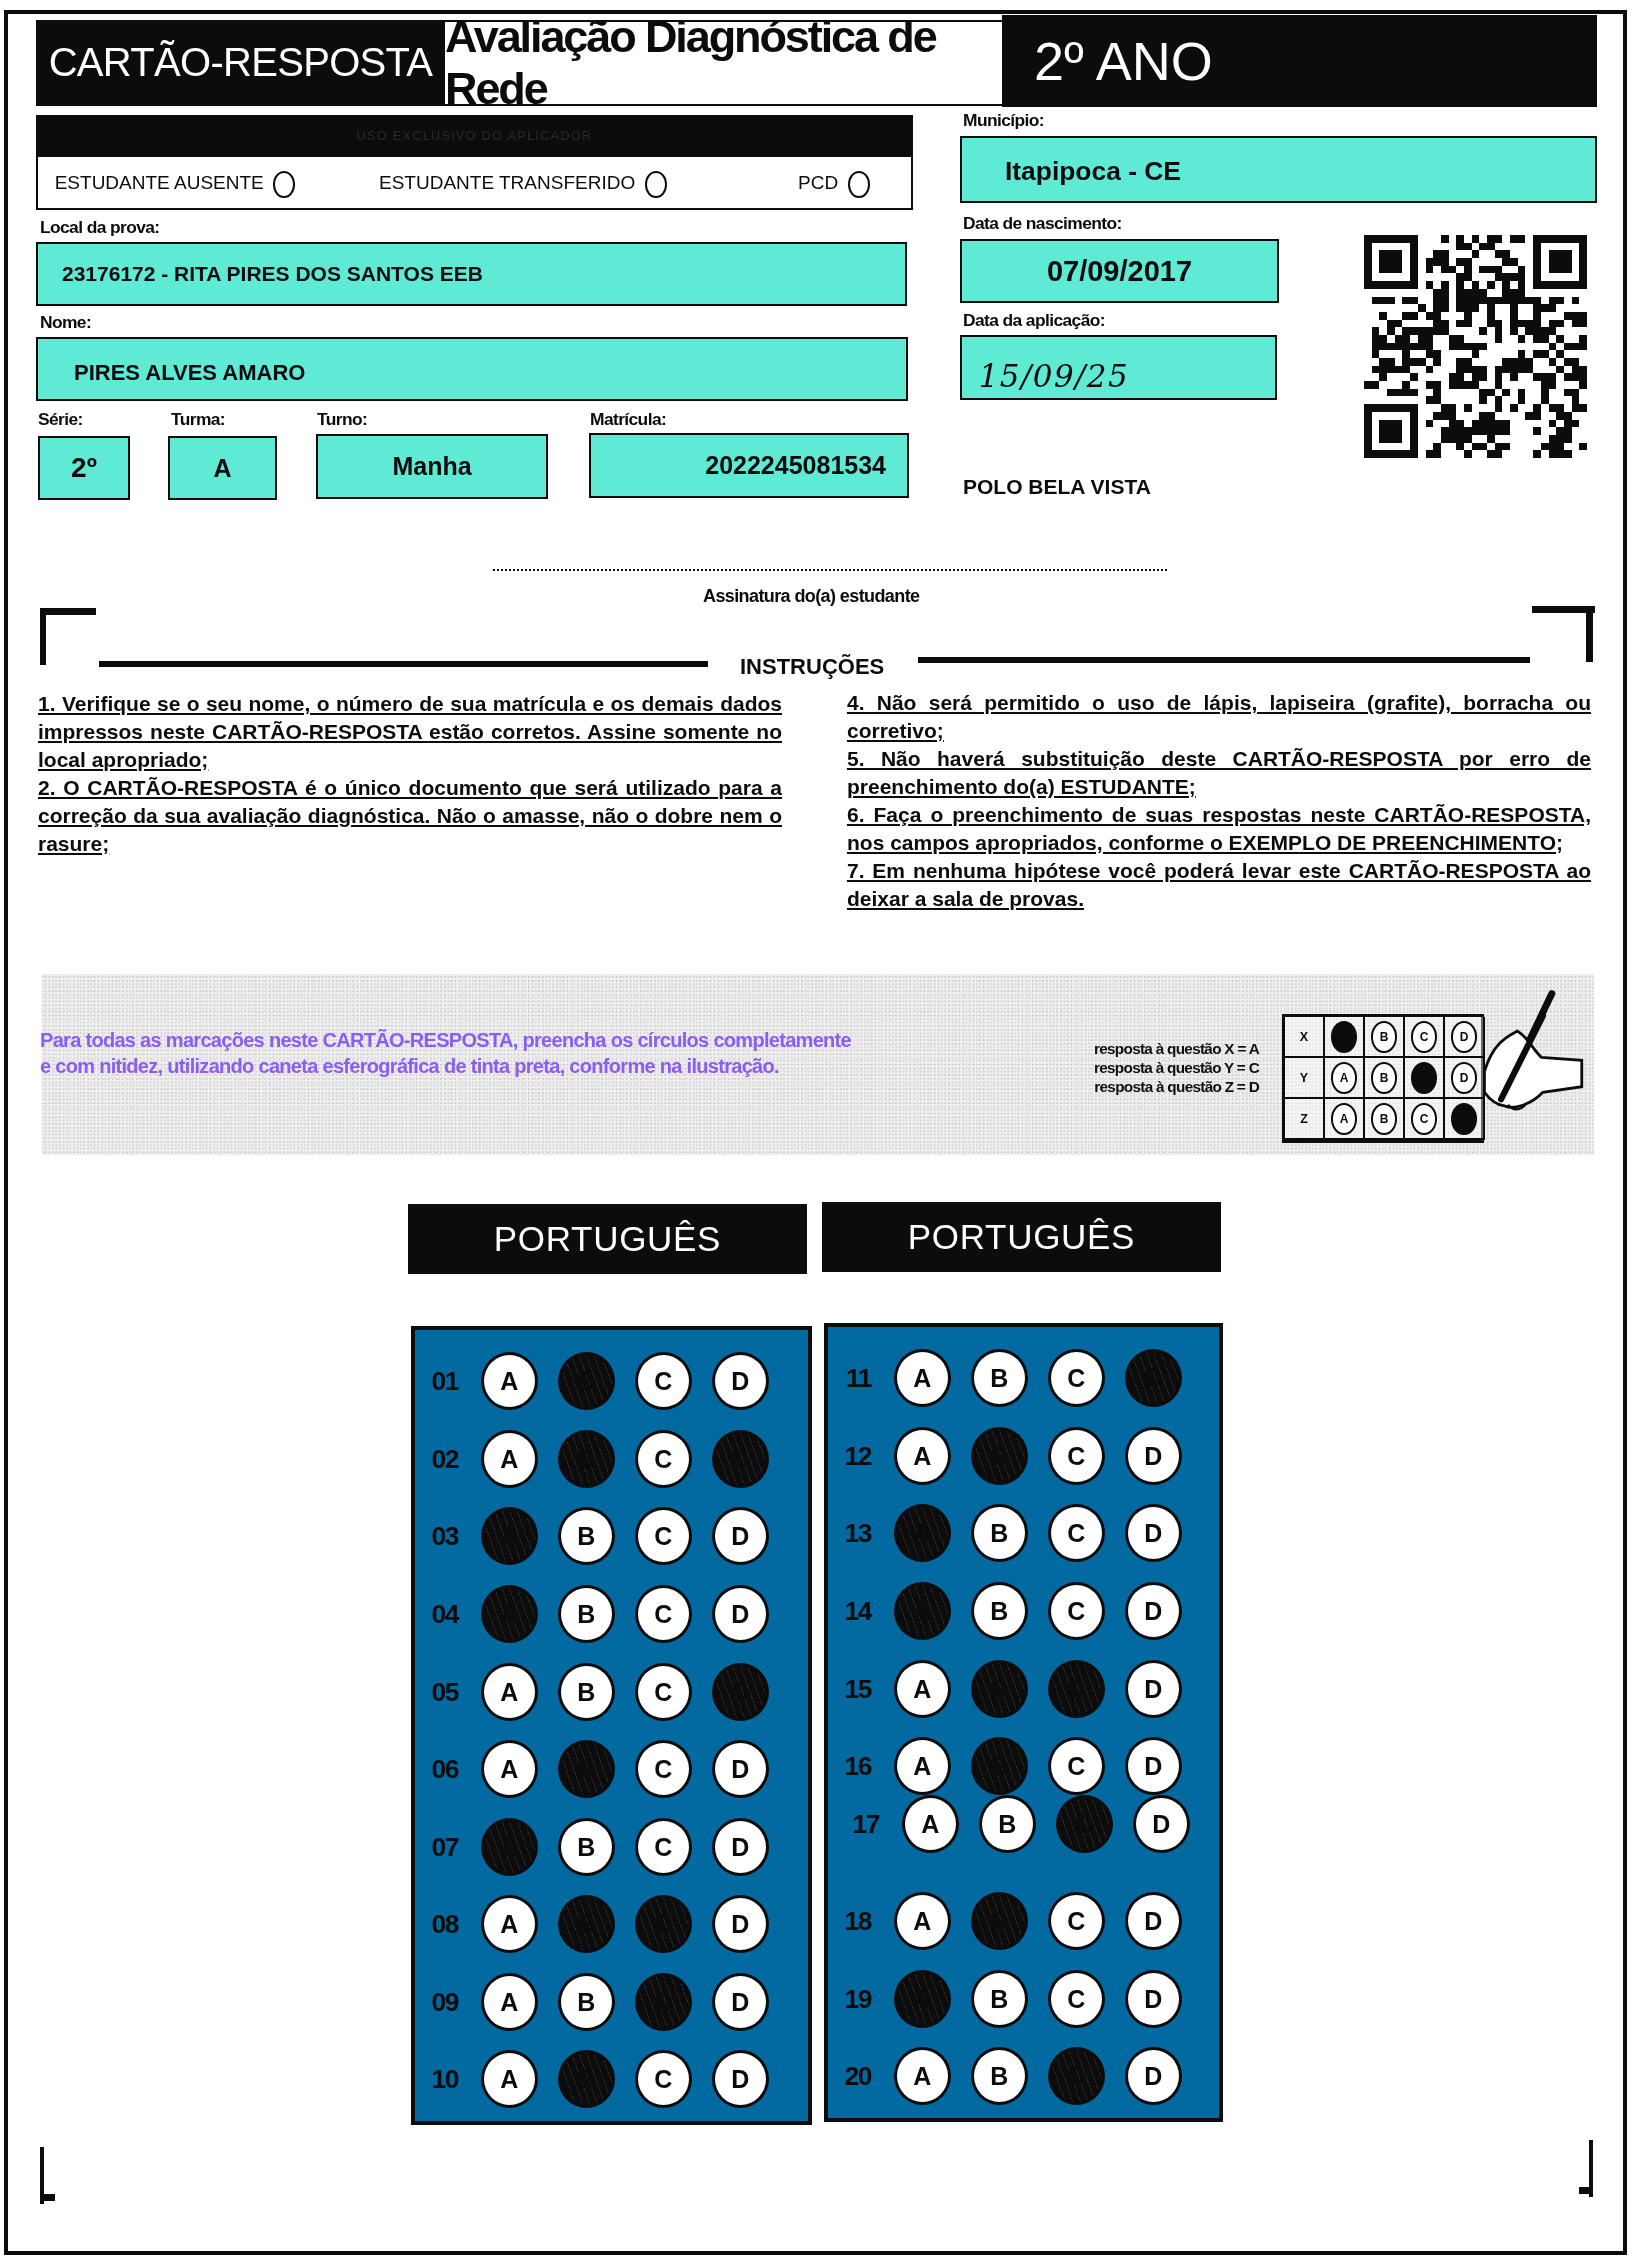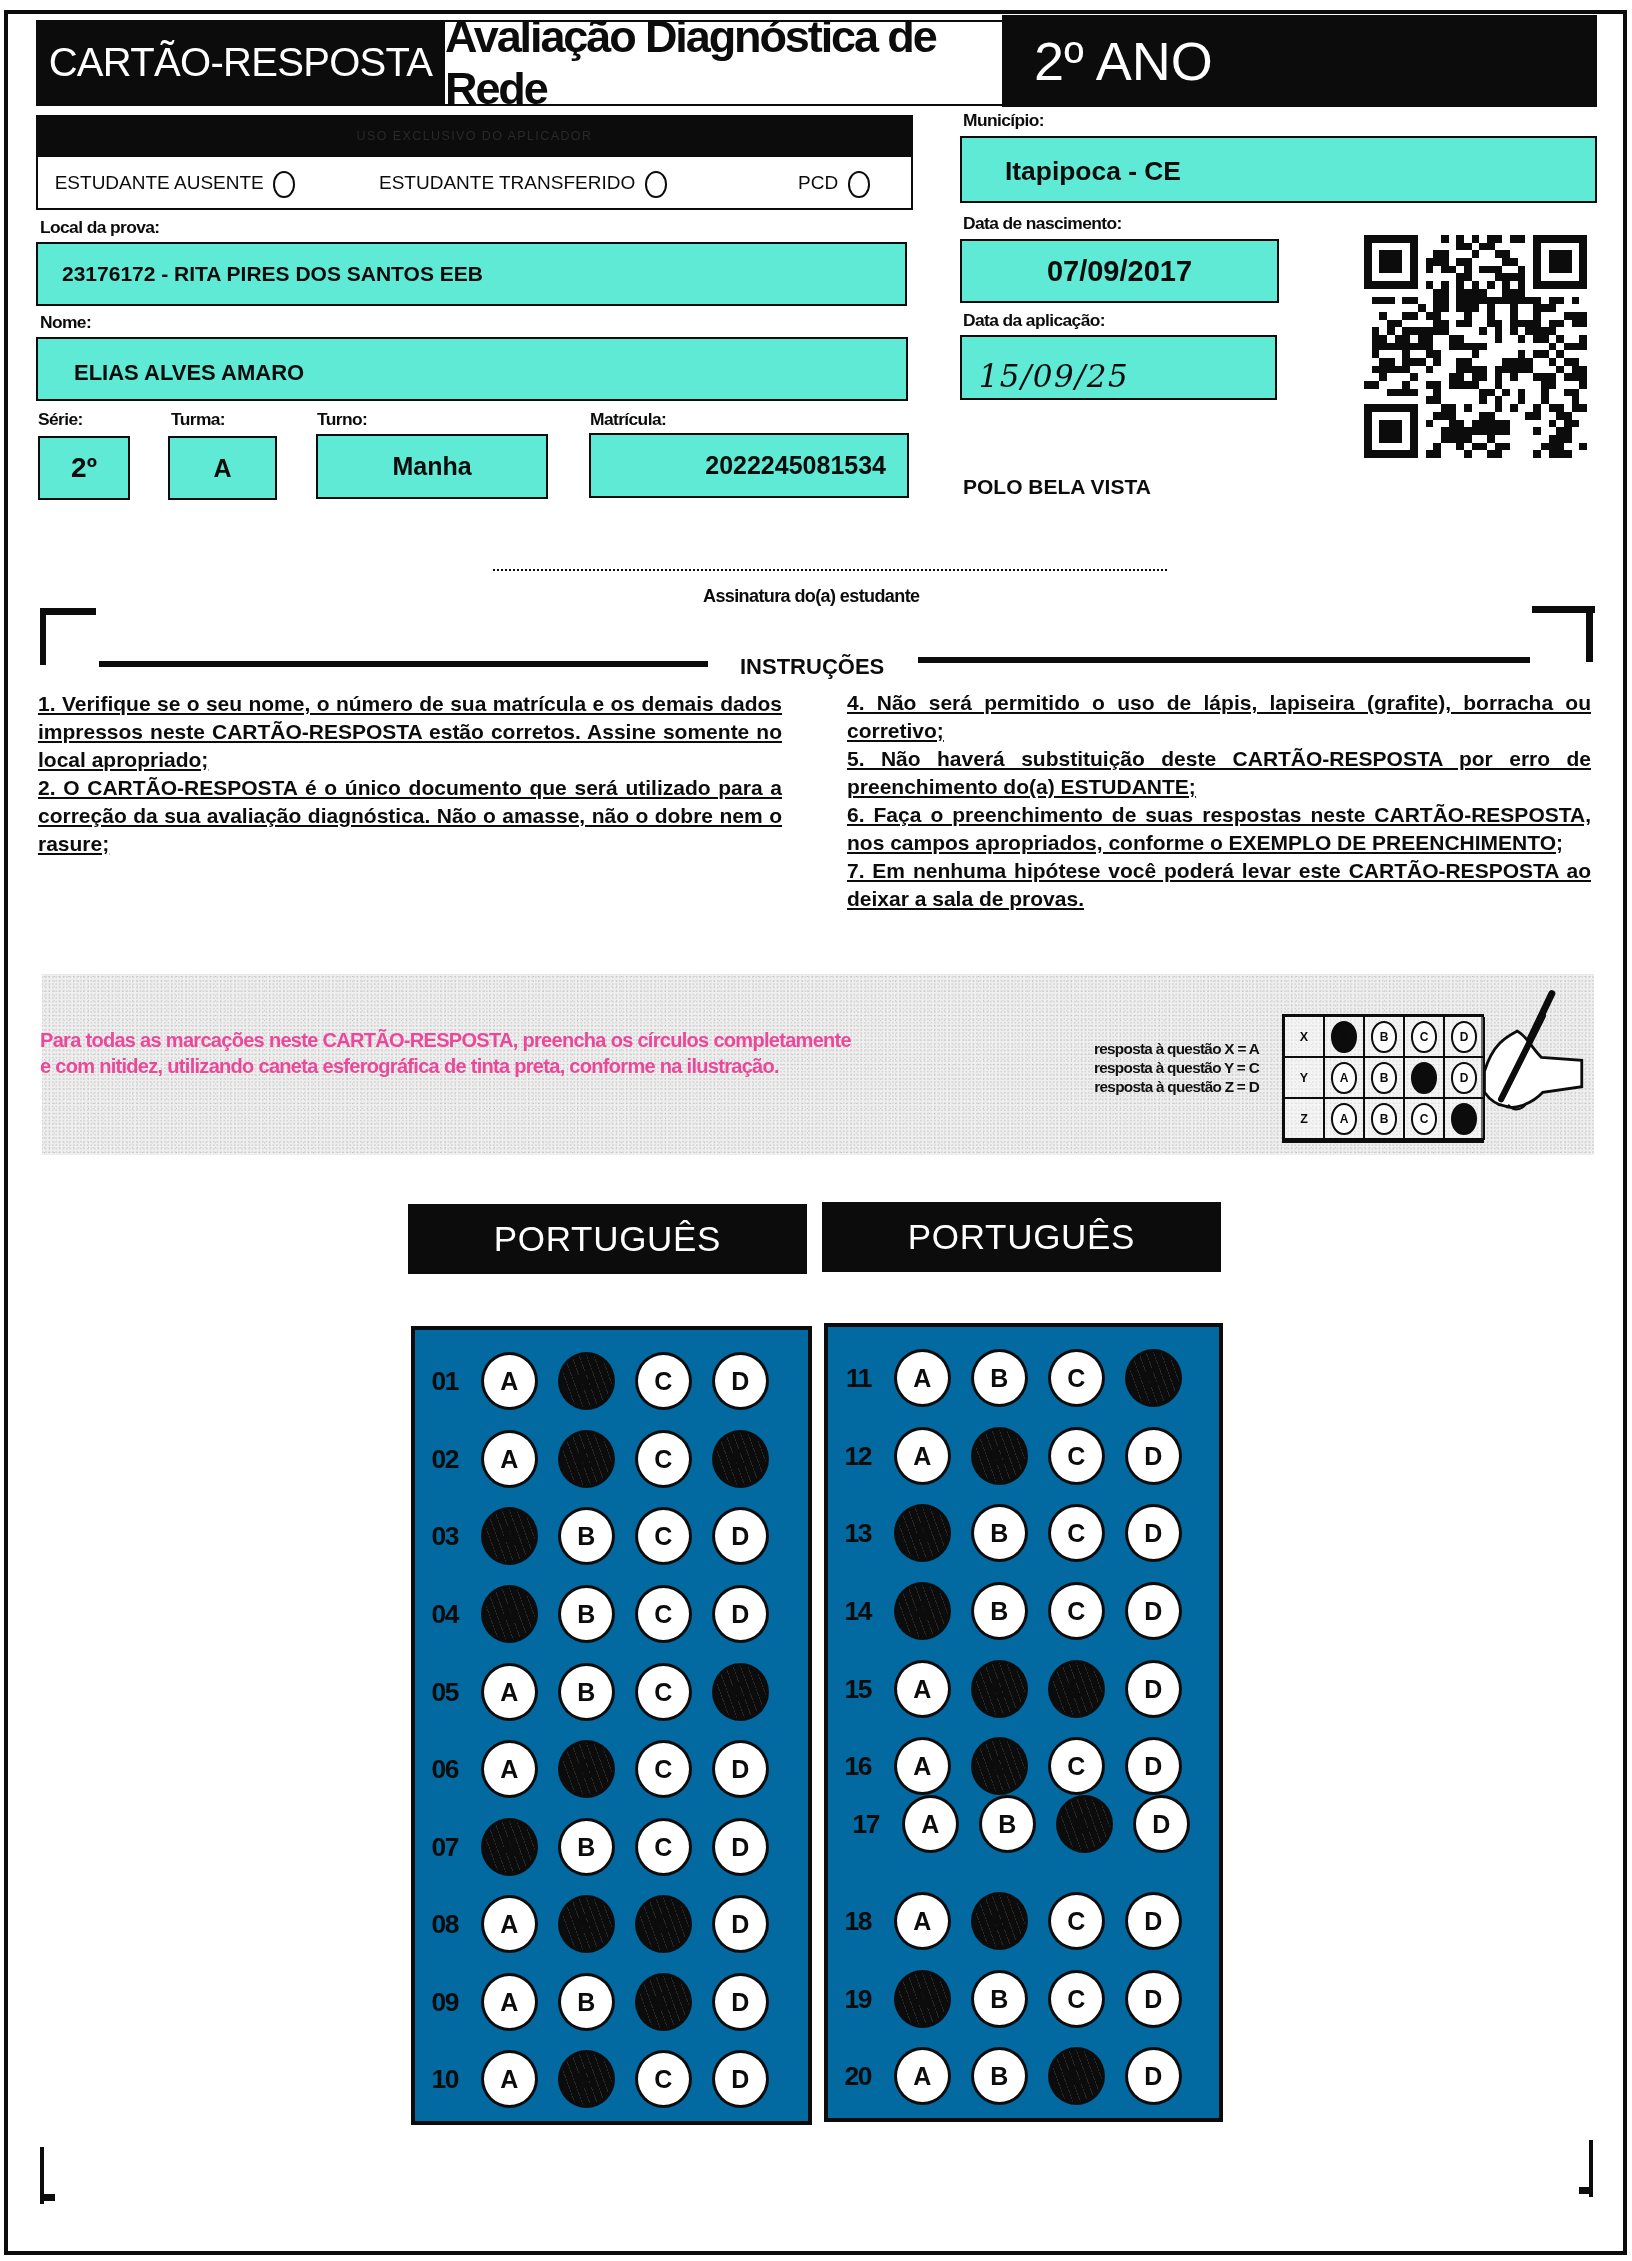--- a/index.html
+++ b/index.html
@@ -30,21 +30,21 @@
   .corner { background: #0c0c0c; }
 
   .instr-title { font-size: 22px; font-weight: bold; }
   .instr-col { font-size: 21px; font-weight: bold; line-height: 28px; text-align: justify; text-decoration: underline; }
   .instr-col p { margin: 0; }
 
   .example { left: 42px; top: 974px; width: 1552px; height: 181px;
              background-color: #efefef;
              background-image: radial-gradient(#bdbdbd 0.7px, transparent 0.8px), radial-gradient(#d5d5d5 0.7px, transparent 0.8px);
              background-size: 4.9px 4.9px, 3.5px 3.5px; background-position: 0 0, 2.1px 1.4px; }
-  .ex-text { font-size: 20px; font-weight: bold; line-height: 26.4px; letter-spacing: -0.7px; color: #ec4899; }
+  .ex-text { font-size: 20px; font-weight: bold; line-height: 26.4px; letter-spacing: -0.7px; color: #8b5cf6; }
   .ex-lines { font-size: 15.3px; font-weight: bold; line-height: 19px; letter-spacing: -0.7px; color: #111; text-align: right; }
   .ex-grid { left: 1282px; top: 1014px; width: 202px; height: 129px; border: 3.5px solid #0c0c0c; display: grid;
              grid-template-columns: 40px 40px 40px 40px 40px; grid-template-rows: repeat(3, 1fr); }
   .ex-cell { border-right: 2.1px solid #0c0c0c; border-bottom: 2.8px solid #0c0c0c; display: flex; align-items: center; justify-content: center;
              font-size: 12.5px; font-weight: bold; background: rgba(255,255,255,0.4); }
   .ex-bubble { width: 26.4px; height: 32px; border: 2.1px solid #0c0c0c; border-radius: 50%; display: flex; align-items: center; justify-content: center; font-size: 12px; font-weight: bold; box-sizing: border-box; background: #fff; }
   .ex-bubble.filled { background: #0c0c0c; color: #0c0c0c; }
 
   .subj { height: 70px; background: #0c0c0c; color: #fff; font-size: 35px; display: flex; align-items: center; justify-content: center; letter-spacing: 0.7px; }
   .grid-box { border: 4.2px solid #0c0c0c; background: #0369a1; margin-top: 30px; }
@@ -77,21 +77,21 @@
     <span>PCD</span><span class="radio"></span>
   </span>
 </div>
 
 <div class="abs lbl" style="left:40px;top:217px;">Local da prova:</div>
 <div class="abs box" style="left:36px;top:242px;width:871px;height:64px;">
   <span class="abs val" style="left:24px;top:18px;font-size:21px;">23176172 - RITA PIRES DOS SANTOS EEB</span>
 </div>
 <div class="abs lbl" style="left:40px;top:312px;">Nome:</div>
 <div class="abs box" style="left:36px;top:337px;width:872px;height:64px;">
-  <span class="abs val" style="left:36px;top:21px;font-size:22px;">ELIAS ALVES AMARO</span>
+  <span class="abs val" style="left:36px;top:21px;font-size:22px;">PIRES ALVES AMARO</span>
 </div>
 
 <div class="abs lbl" style="left:38px;top:409px;">Série:</div>
 <div class="abs lbl" style="left:171px;top:409px;">Turma:</div>
 <div class="abs lbl" style="left:317px;top:409px;">Turno:</div>
 <div class="abs lbl" style="left:590px;top:409px;">Matrícula:</div>
 <div class="abs box" style="left:38px;top:436px;width:92px;height:64px;display:flex;align-items:center;justify-content:center;">
   <span class="val" style="font-size:28px;">2º</span>
 </div>
 <div class="abs box" style="left:168px;top:436px;width:109px;height:64px;display:flex;align-items:center;justify-content:center;">

